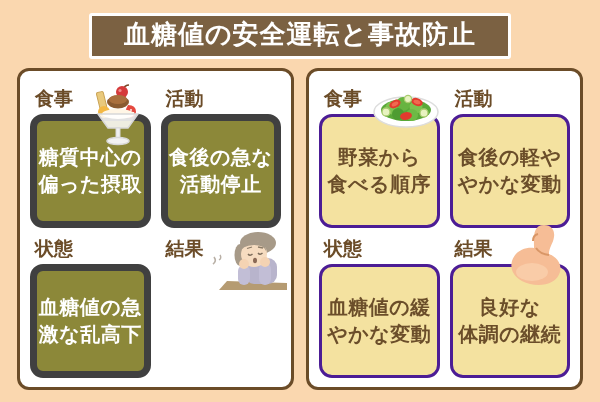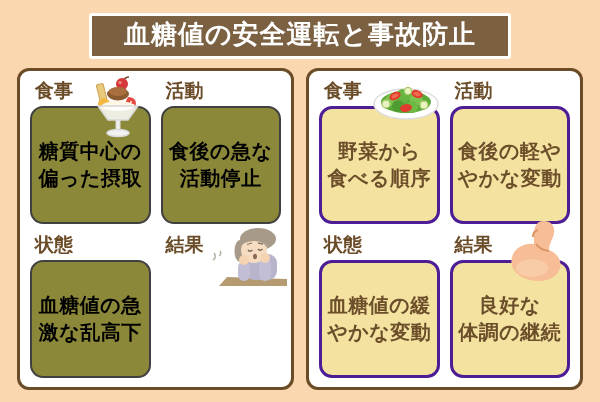--- a/index.html
+++ b/index.html
@@ -52,21 +52,21 @@
   }
   .panel-header.olive{background:#7E7A28;color:#FFFFFF;}
   .panel-header.gold{background:#F7B500;color:#5E4522;}
   .panel-body{
     flex:1;
     display:grid;
     grid-template-columns:1fr 1fr;
     grid-template-rows:1fr 1fr;
     column-gap:10px;
     row-gap:6px;
-    padding:5px 10px 9px;
+    padding:13px 10px 9px;
     border-radius:28px;
   }
   .cell{
     position:relative;
     display:flex;
     flex-direction:column;
   }
   .cell-label{
     font-size:19px;
     color:#6B4C28;
@@ -79,21 +79,21 @@
     border-radius:13px;
     display:flex;
     align-items:center;
     justify-content:center;
     text-align:center;
     font-size:20px;
     line-height:1.35;
     white-space:pre-line;
     letter-spacing:0.5px;
   }
-  .cell-box.olive{background:#8C8839;color:#000000;border:2px solid #404040;}
+  .cell-box.olive{background:#8C8839;color:#ffffff;border:7px solid #404040;}
   .cell-box.cream{background:#F4E2A0;color:#6B4E2A;border:3px solid #4c1d95;}
   .cell-icon{position:absolute;z-index:2;}
   .icon-parfait{top:-1px;right:10px;}
   .icon-salad{top:2px;right:0px;}
   .icon-woman{top:-6px;right:-6px;}
   .icon-bicep{top:-10px;right:4px;}
 </style>
 </head>
 <body>
 

